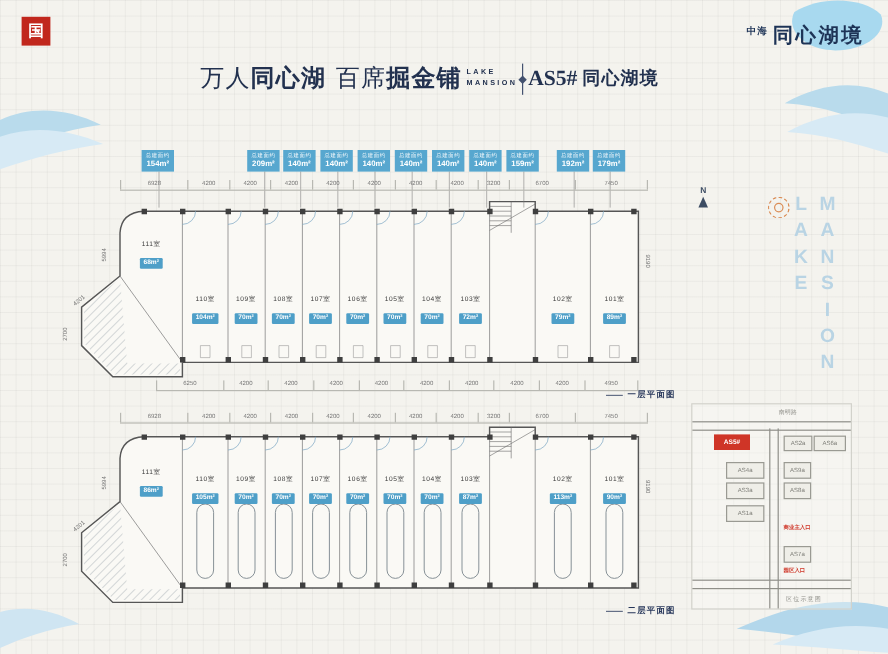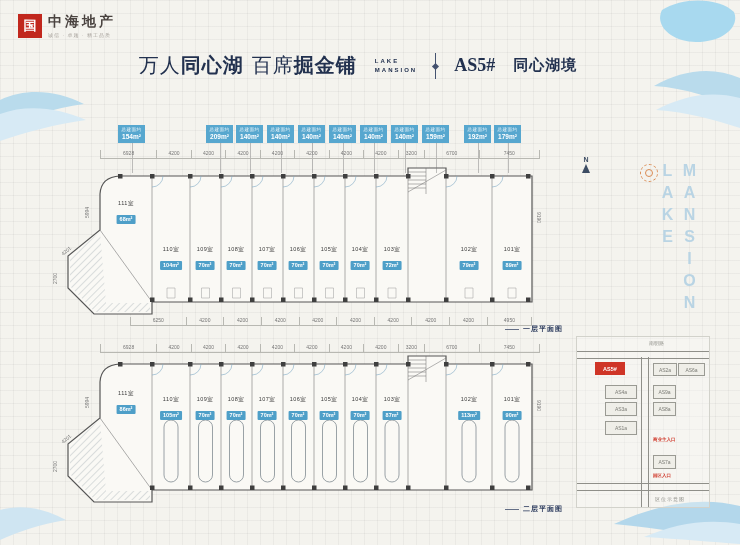--- a/index.html
+++ b/index.html
@@ -17,21 +17,21 @@
   
   .brand-left{position:absolute;left:18px;top:14px;display:flex;gap:6px;align-items:flex-start;z-index:3;}
   .brand-mark{width:24px;height:24px;background:#c1271d;color:#fff;display:flex;align-items:center;justify-content:center;font-size:13px;font-weight:700;}
   .brand-company{font-family:"Liberation Serif",serif;font-size:14px;font-weight:700;letter-spacing:3px;color:#4a4340;line-height:1.1;}
   .brand-tagline{font-size:5px;color:#a9a49e;letter-spacing:1px;margin-top:3px;}
   .brand-right{position:absolute;right:20px;top:18px;z-index:3;display:flex;align-items:flex-start;gap:4px;color:#1d3356;}
   .proj-pre{font-size:8px;font-weight:700;margin-top:2px;letter-spacing:1px;}
   .proj-name{font-size:17px;font-weight:800;letter-spacing:2px;}
 
   
-  .title-row{position:absolute;left:0;right:60px;top:52px;display:flex;justify-content:center;align-items:center;gap:18px;z-index:3;color:#22314f;padding-left:36px;}
+  .title-row{position:absolute;left:0;right:60px;top:52px;display:flex;justify-content:center;align-items:center;gap:4px;z-index:3;color:#22314f;padding-left:36px;}
   .t-cn{font-size:20px;letter-spacing:1px;}
   .t-cn .light{font-weight:400;}
   .t-cn .bold{font-weight:800;}
   .t-cn .gap{display:inline-block;width:8px;}
   .t-en{font-size:6px;letter-spacing:2px;line-height:1.5;font-weight:600;}
   .t-sep{width:1px;height:26px;background:#26365a;position:relative;opacity:.85;}
   .t-sep::after{content:"";position:absolute;left:-2px;top:11px;width:5px;height:5px;background:#26365a;transform:rotate(45deg);}
   .t-code{font-family:"Liberation Serif",serif;font-size:18px;font-weight:700;}
   .t-suffix{font-size:15px;font-weight:800;letter-spacing:1px;}
 
@@ -100,26 +100,26 @@
     <path d="M0,10 C22,4 44,8 66,20 C40,24 18,32 0,40 Z" fill="#cfe5f2"></path>
   </svg>
   <svg class="dec" style="left:652px;top:0" width="88" height="46" viewBox="0 0 88 46">
     <path d="M10,10 C32,-4 68,-2 82,12 C88,26 72,42 44,42 C20,42 2,26 10,10 Z" fill="#a8d9ef"></path>
   </svg>
 
   <div class="brand-left">
     <div class="brand-mark">
         <span>国</span>
       </div>
-    <div>
-      <div class="brand-company">中海地产</div>
-      <div class="brand-tagline">诚信 · 卓越 · 精工品质</div>
-    </div>
-  </div>
-
+  </div>
+
+  <div class="brand-right">
+    <span class="proj-pre">中海</span>
+    <span class="proj-name">同心湖境</span>
+  </div>
 
   <div class="title-row">
     <div class="t-cn">
       <span class="light">万人</span><span class="bold">同心湖</span><span class="gap"></span><span class="light">百席</span><span class="bold">掘金铺</span>
     </div>
     <div class="t-en">
       <div>LAKE</div>
       <div>MANSION</div>
     </div>
     <div class="t-sep"></div>

